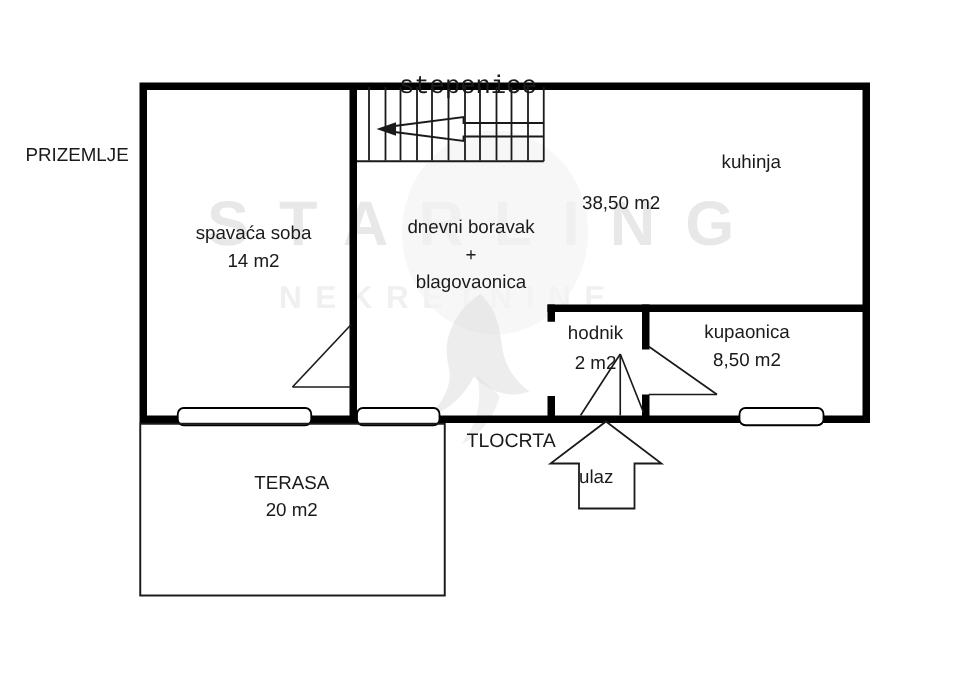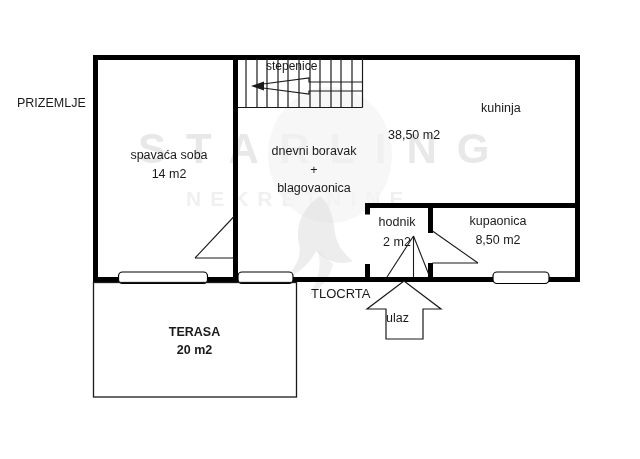--- a/index.html
+++ b/index.html
@@ -15,30 +15,30 @@
     position:absolute;
     font-size:12.5px;
     color:#1a1a1a;
     white-space:nowrap;
     line-height:1.2;
   }
   .centered{text-align:center;white-space:normal;}
   .centered span{display:block;white-space:nowrap;}
   #title{left:92px;top:26px;font-size:13px;letter-spacing:0.2px;color:#111;}
   #floor-label{left:17px;top:96px;}
-  #stairs-label{left:266px;top:59px;font-size:12px;}
+  #stairs-label{left:266px;top:49px;font-size:17px;font-family:Liberation Mono, monospace;}
   #kitchen-label{left:481px;top:101px;}
   #living-size{left:388px;top:128px;}
   #living-block{left:240px;top:142px;width:148px;line-height:18.5px;}
   #bedroom-block{left:105px;top:146px;width:128px;line-height:19px;}
   #hall-block{left:366px;top:213px;width:62px;line-height:19.5px;}
   #bath-block{left:443px;top:212px;width:110px;line-height:18.5px;}
   #north-label{left:311px;top:286px;font-size:13px;}
   #entrance-label{left:386px;top:311px;width:37px;text-align:left;}
-  #terrace-block{left:131px;top:324px;width:127px;line-height:17.5px;font-weight:bold;}
+  #terrace-block{left:131px;top:314px;width:127px;line-height:17.5px;}
   
   #wm1{
     position:absolute;left:138px;top:124px;
     font-size:42px;font-weight:700;letter-spacing:20px;
     color:rgba(150,150,150,0.22);z-index:0;
   }
   #wm2{
     position:absolute;left:186px;top:186px;
     font-size:21px;font-weight:700;letter-spacing:9px;
     color:rgba(150,150,150,0.14);z-index:0;

